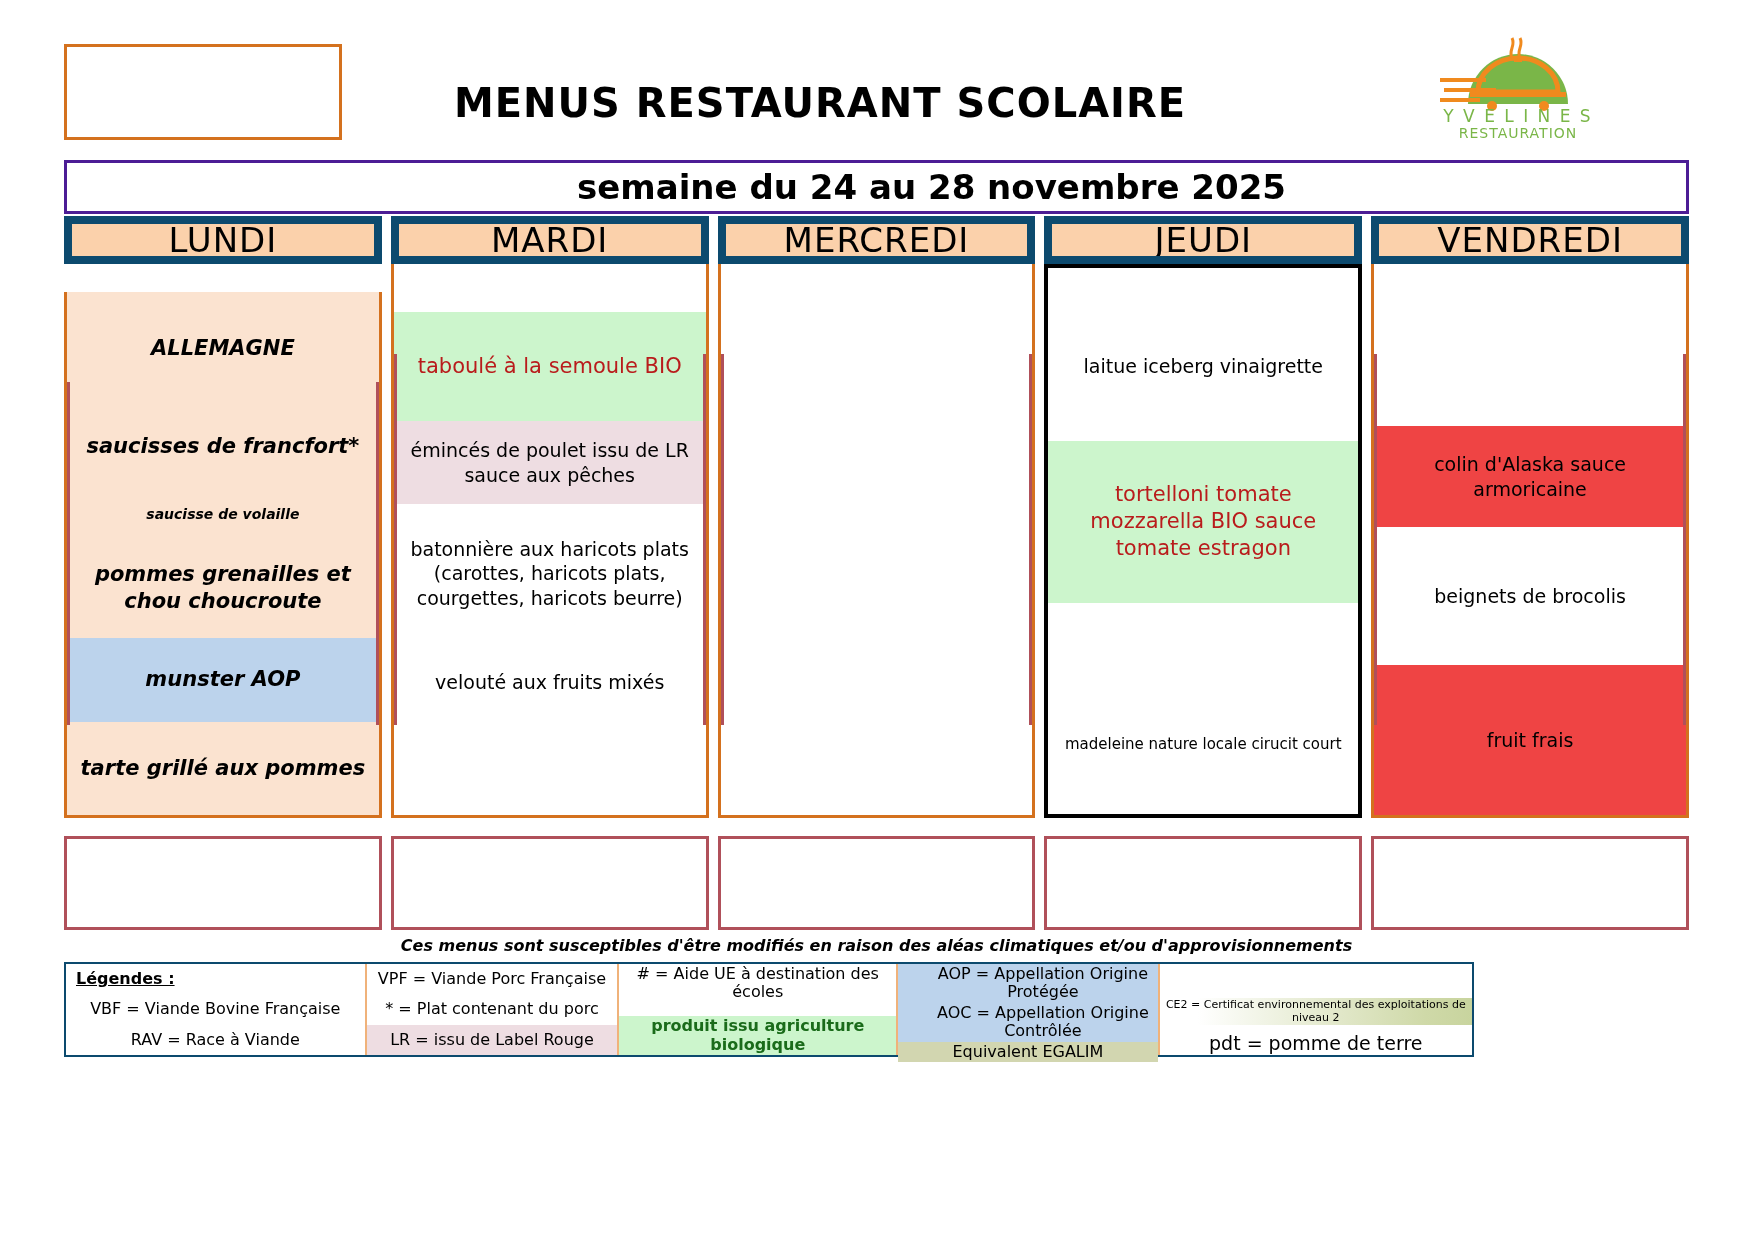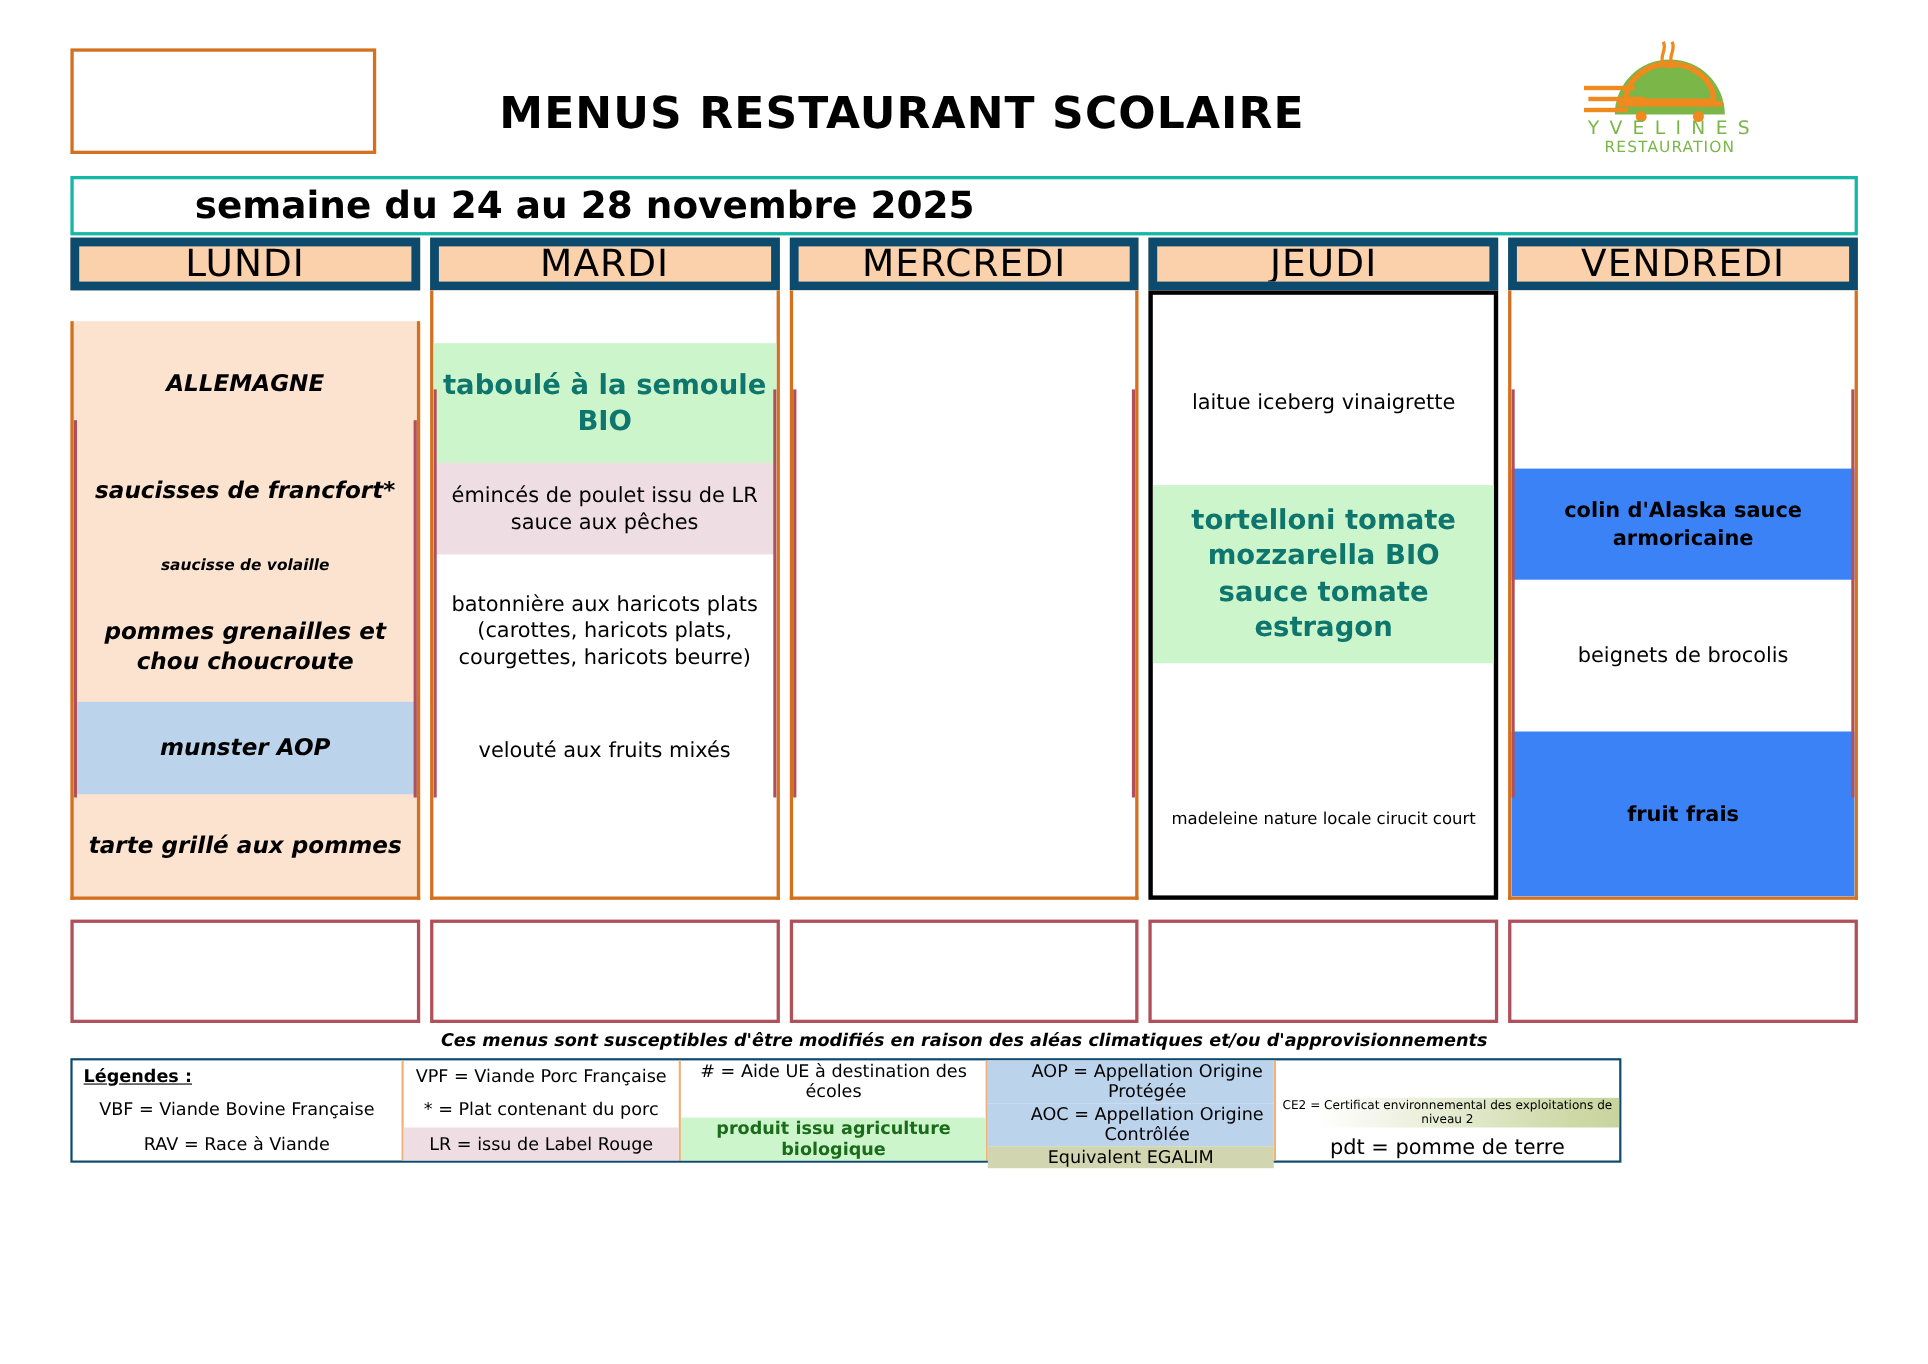--- a/index.html
+++ b/index.html
@@ -47,26 +47,26 @@
     left: 1440px; top: 26px;
     width: 190px; height: 118px;
   }
   .brand-logo svg { display:block; }
 
   
   .week-banner {
     position: absolute;
     left: 64px; top: 160px;
     width: 1625px; height: 54px;
-    border: 3px solid #14b8a6;
+    border: 3px solid #4c1d95;
     box-sizing: border-box;
     background: #ffffff;
     display: flex;
     align-items: center;
-    justify-content: flex-start;
+    justify-content: center;
   }
   .week-banner .wk-text {
     font-size: 34px;
     font-weight: bold;
     color: #000000;
     padding-left: 110px;
     white-space: nowrap;
   }
 
   
@@ -139,28 +139,28 @@
     font-weight: bold;
     font-style: italic;
     font-size: 21px;
   }
   .dish.small {
     font-size: 14px;
     font-weight: bold;
     font-style: italic;
   }
   .dish.bio {
-    color: #0f766e;
-    font-weight: bold;
+    color: #b91c1c;
+    font-weight: normal;
     background: #ccf5cc;
-    font-size: 25px;
+    font-size: 21px;
   }
   .dish.lr  { background: #eedde2; }
   .dish.aop { background: #bcd3ec; }
-  .dish.egalim { background: #3b82f6; font-weight: bold; }
+  .dish.egalim { background: #ef4444; }
   .dish.plain { background: transparent; }
 
   
   .notes-grid {
     position: absolute;
     left: 64px; top: 836px;
     width: 1625px; height: 94px;
     display: flex;
     gap: 9px;
   }

